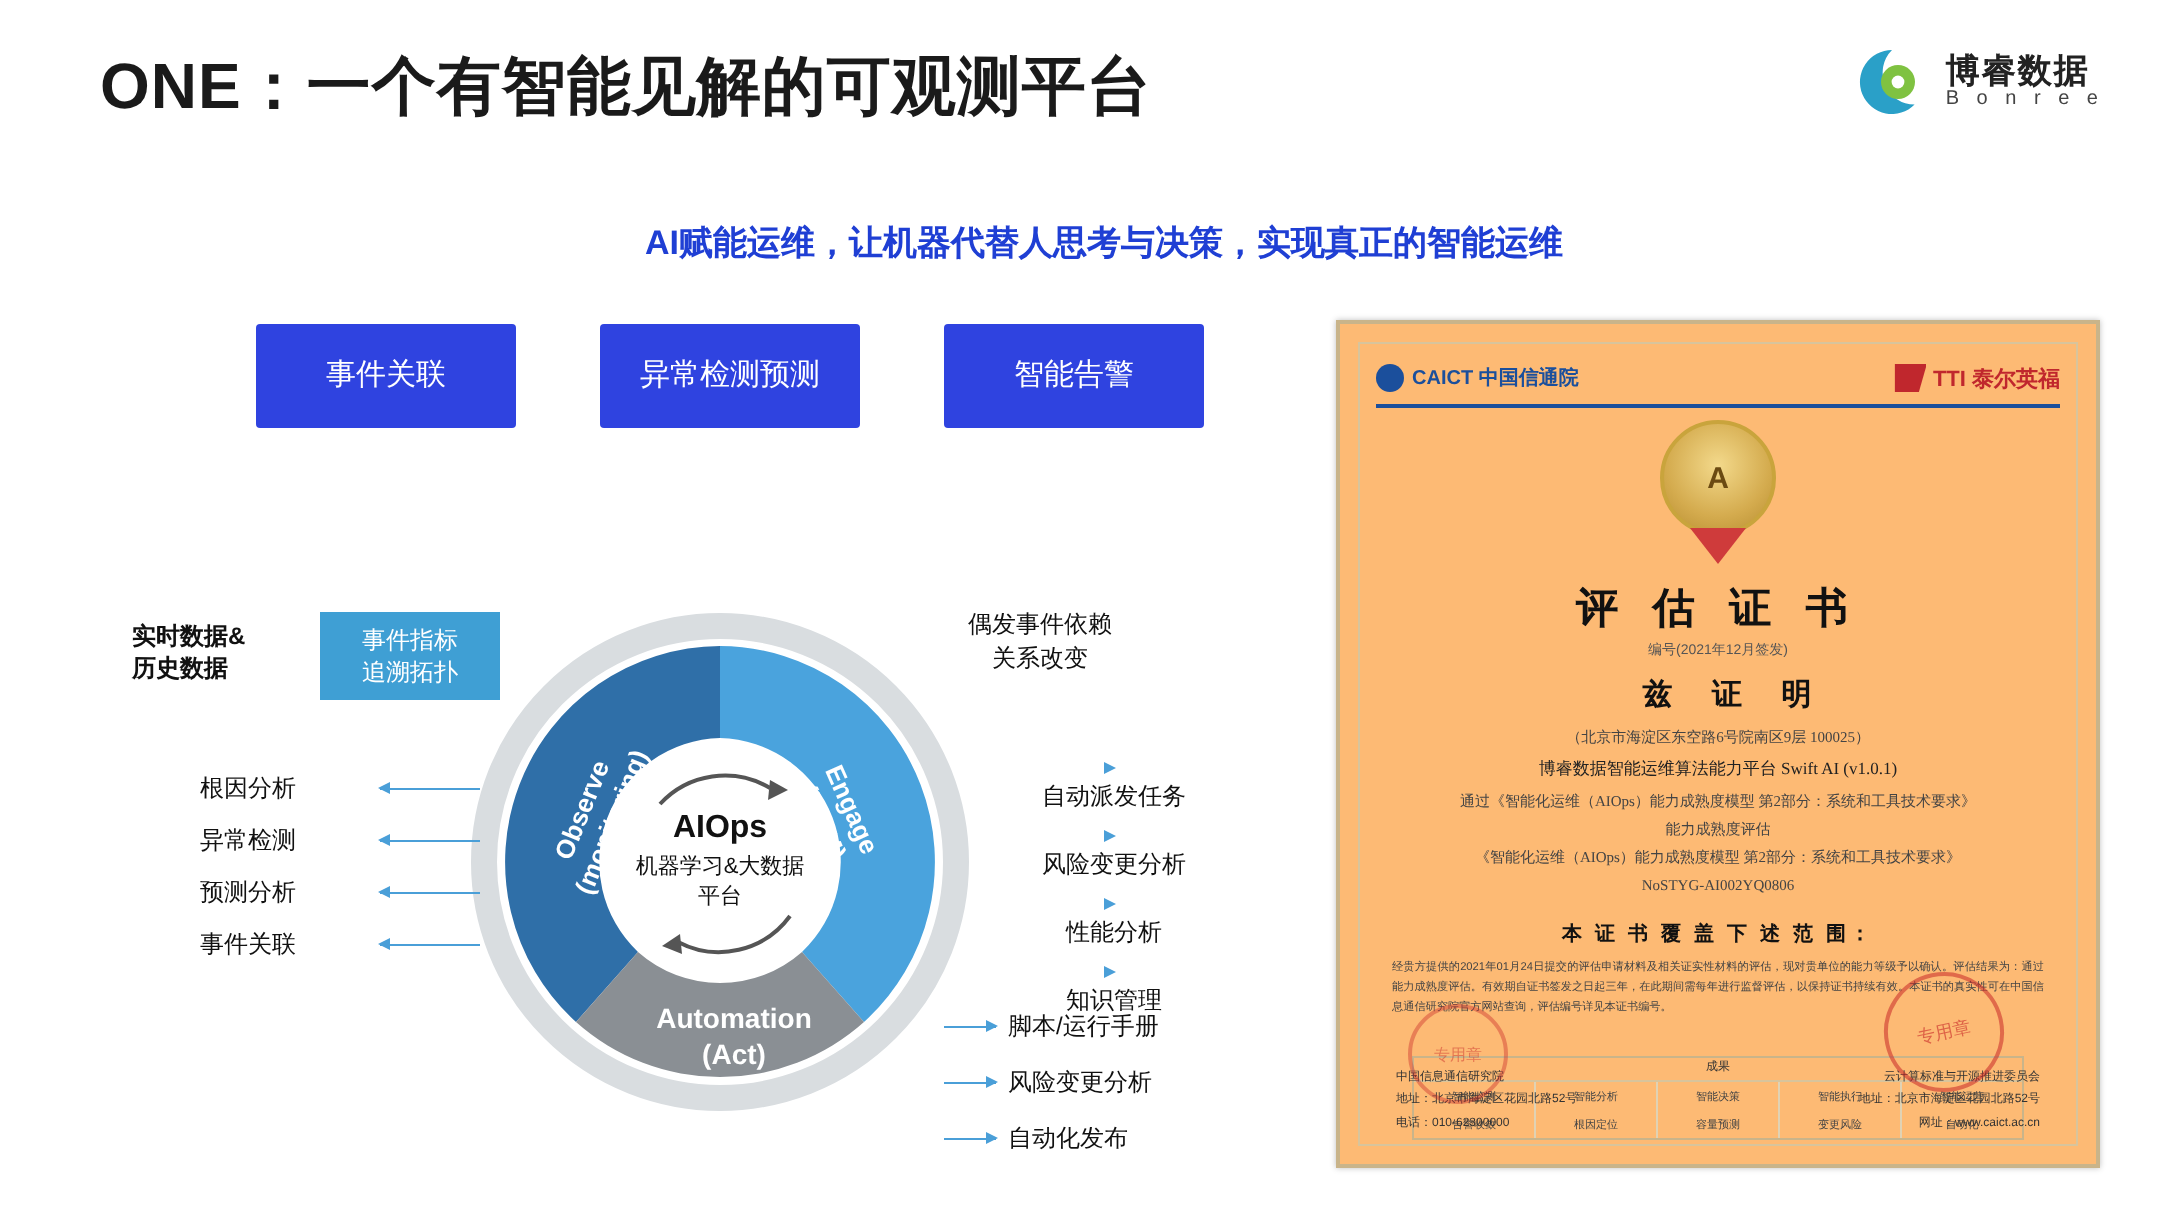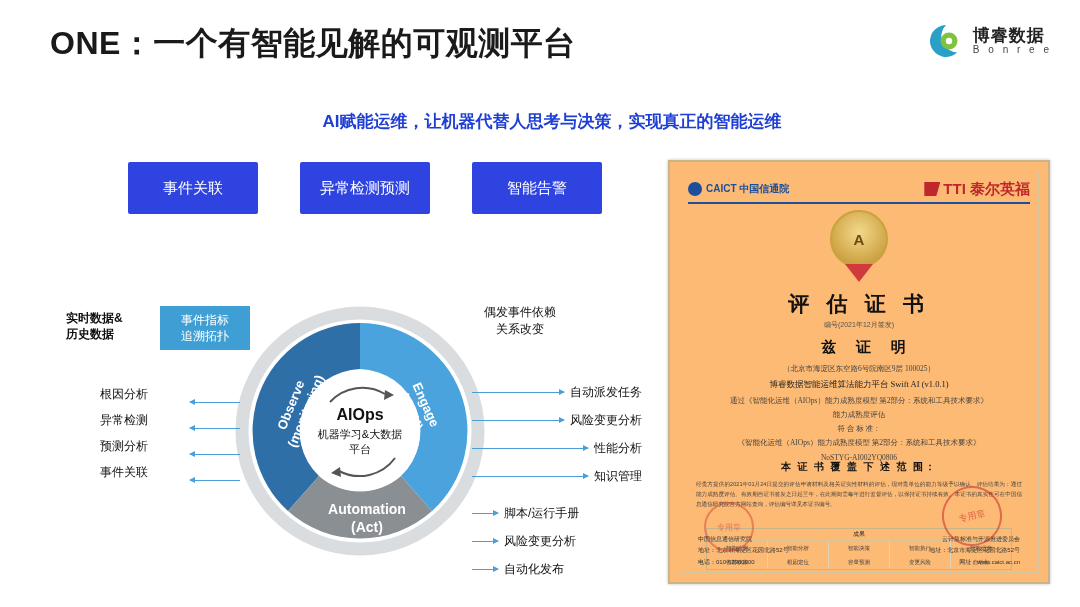--- a/index.html
+++ b/index.html
@@ -71,25 +71,25 @@
     display:flex;align-items:center;justify-content:center;text-align:center;
     font-size:12px;line-height:1.35;
   }
   .tag-right{
     left:400px;top:4px;width:120px;font-size:12px;text-align:center;line-height:1.4;
   }
 
   .arrow-list{position:absolute;font-size:12px;color:#111;}
   .arrow-left{left:40px;top:86px;width:140px;}
   .arrow-left .al{
-    display:flex;align-items:flex-end;gap:6px;margin-bottom:9px;
+    display:flex;align-items:center;gap:6px;margin-bottom:9px;
   }
   .arrow-left .al span.txt{width:84px;text-align:left;}
   .arrow-right{left:412px;top:84px;width:170px;}
-  .arrow-right .al{display:flex;align-items:center;gap:6px;margin-bottom:11px;}
+  .arrow-right .al{display:flex;align-items:center;gap:6px;margin-bottom:11px;flex-direction:column;}
 
   .aline{position:relative;height:1px;background:#4a9fd8;flex:1;}
   .aline.l::before{
     content:"";position:absolute;left:-1px;top:-3px;
     border-top:3.5px solid transparent;border-bottom:3.5px solid transparent;
     border-right:6px solid #4a9fd8;
   }
   .aline.r::after{
     content:"";position:absolute;right:-1px;top:-3px;
     border-top:3.5px solid transparent;border-bottom:3.5px solid transparent;
@@ -105,21 +105,21 @@
     background:#fdba74;border:2px solid #c9b48a;box-shadow:0 0 3px rgba(0,0,0,.25);
     overflow:hidden;
   }
   .cert-inner{position:absolute;inset:9px;border:1px solid #d8c49c;}
   .cert-head{
     position:absolute;left:18px;right:18px;top:16px;height:22px;
     display:flex;justify-content:space-between;align-items:center;
   }
   .caict{display:flex;align-items:center;gap:4px;font-size:10px;color:#1b4f9c;font-weight:bold;}
   .caict-dot{width:14px;height:14px;border-radius:50%;background:#1b4f9c;}
-  .tti{display:flex;align-items:center;gap:3px;font-size:15px;color:#c0272d;font-weight:bold;}
+  .tti{display:flex;align-items:center;gap:3px;font-size:11px;color:#c0272d;font-weight:bold;}
   .tti-mark{width:16px;height:14px;background:#c0272d;clip-path:polygon(0 0,100% 0,75% 100%,0 100%);}
 
   .cert-sep{position:absolute;left:18px;right:18px;top:40px;height:2px;background:#1b4f9c;}
 
   .seal{
     position:absolute;left:50%;top:48px;transform:translateX(-50%);
     width:54px;height:54px;border-radius:50%;
     background:radial-gradient(circle at 50% 38%,#f3d98b 0%,#d4ab4e 60%,#b68c2f 100%);
     border:2px solid #c9a43c;
     display:flex;align-items:center;justify-content:center;
@@ -349,21 +349,20 @@
 
     <div class="cert-title">评 估 证 书</div>
     <div class="cert-no">编号(2021年12月签发)</div>
     <div class="cert-zheng">兹 证 明</div>
 
     <div class="cert-body">
       <div class="small">（北京市海淀区东空路6号院南区9层 100025）</div>
       <div>博睿数据智能运维算法能力平台 Swift AI (v1.0.1)</div>
       <div class="small">通过《智能化运维（AIOps）能力成熟度模型 第2部分：系统和工具技术要求》</div>
       <div class="small">能力成熟度评估</div>
-      <div class="small">符 合 标 准：</div>
       <div class="small">《智能化运维（AIOps）能力成熟度模型 第2部分：系统和工具技术要求》</div>
       <div class="small">NoSTYG-AI002YQ0806</div>
     </div>
 
     <div class="cert-scope">本 证 书 覆 盖 下 述 范 围：</div>
     <div class="cert-fine">经贵方提供的2021年01月24日提交的评估申请材料及相关证实性材料的评估，现对贵单位的能力等级予以确认。评估结果为：通过能力成熟度评估。有效期自证书签发之日起三年，在此期间需每年进行监督评估，以保持证书持续有效。本证书的真实性可在中国信息通信研究院官方网站查询，评估编号详见本证书编号。</div>
 
     <div class="cert-grid">
       <div class="gr-title">成果</div>
       <div class="gr-row">

